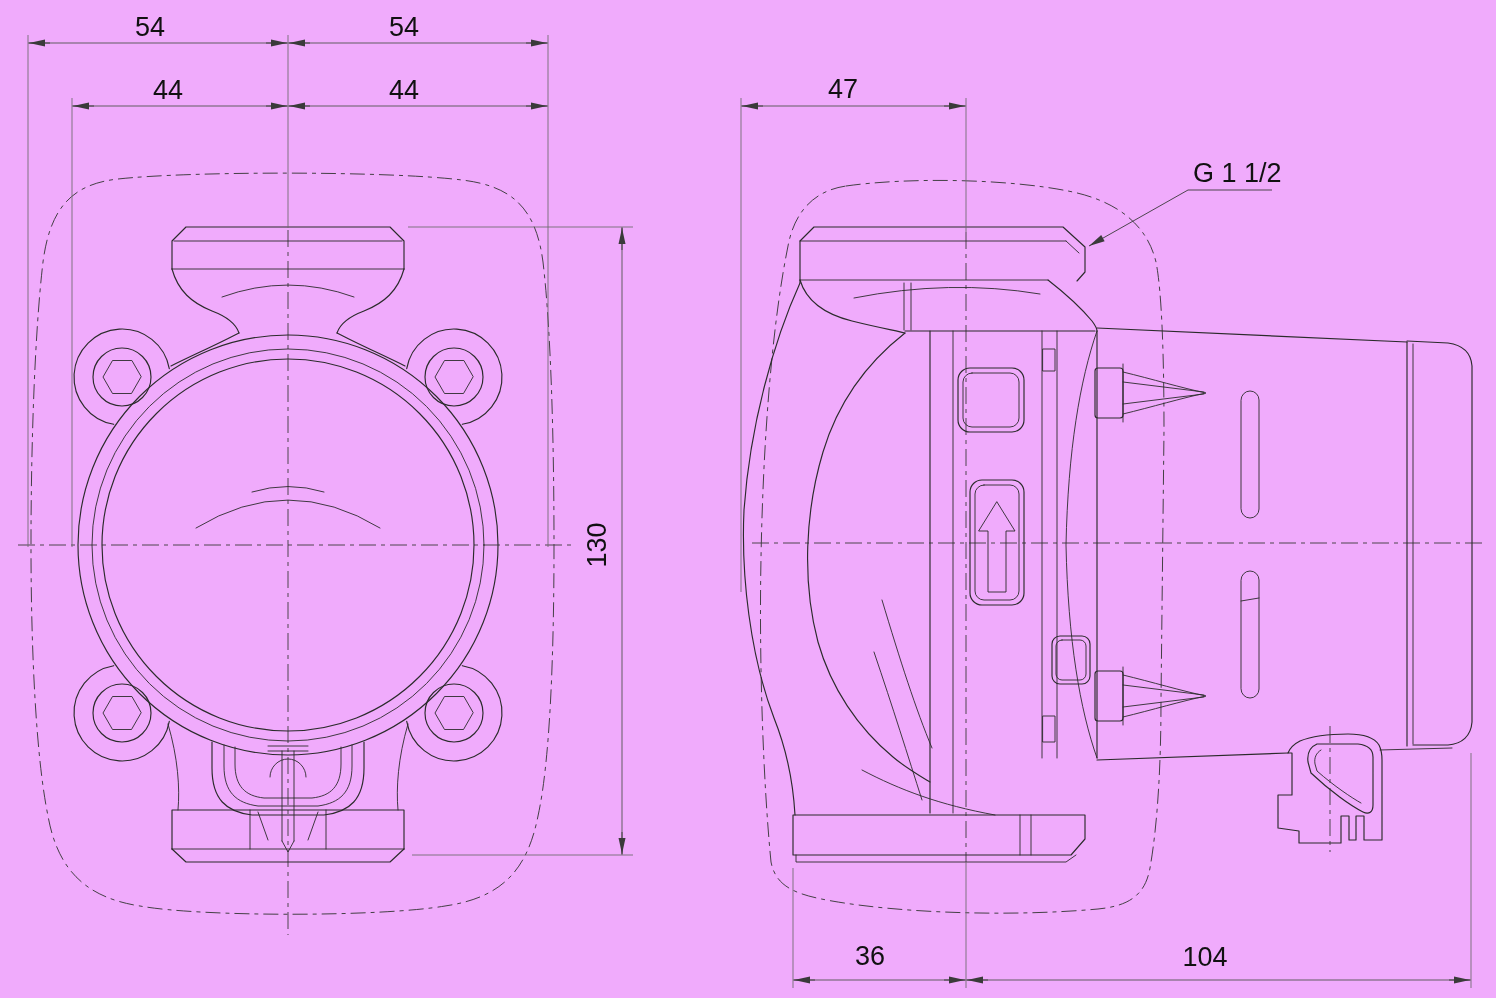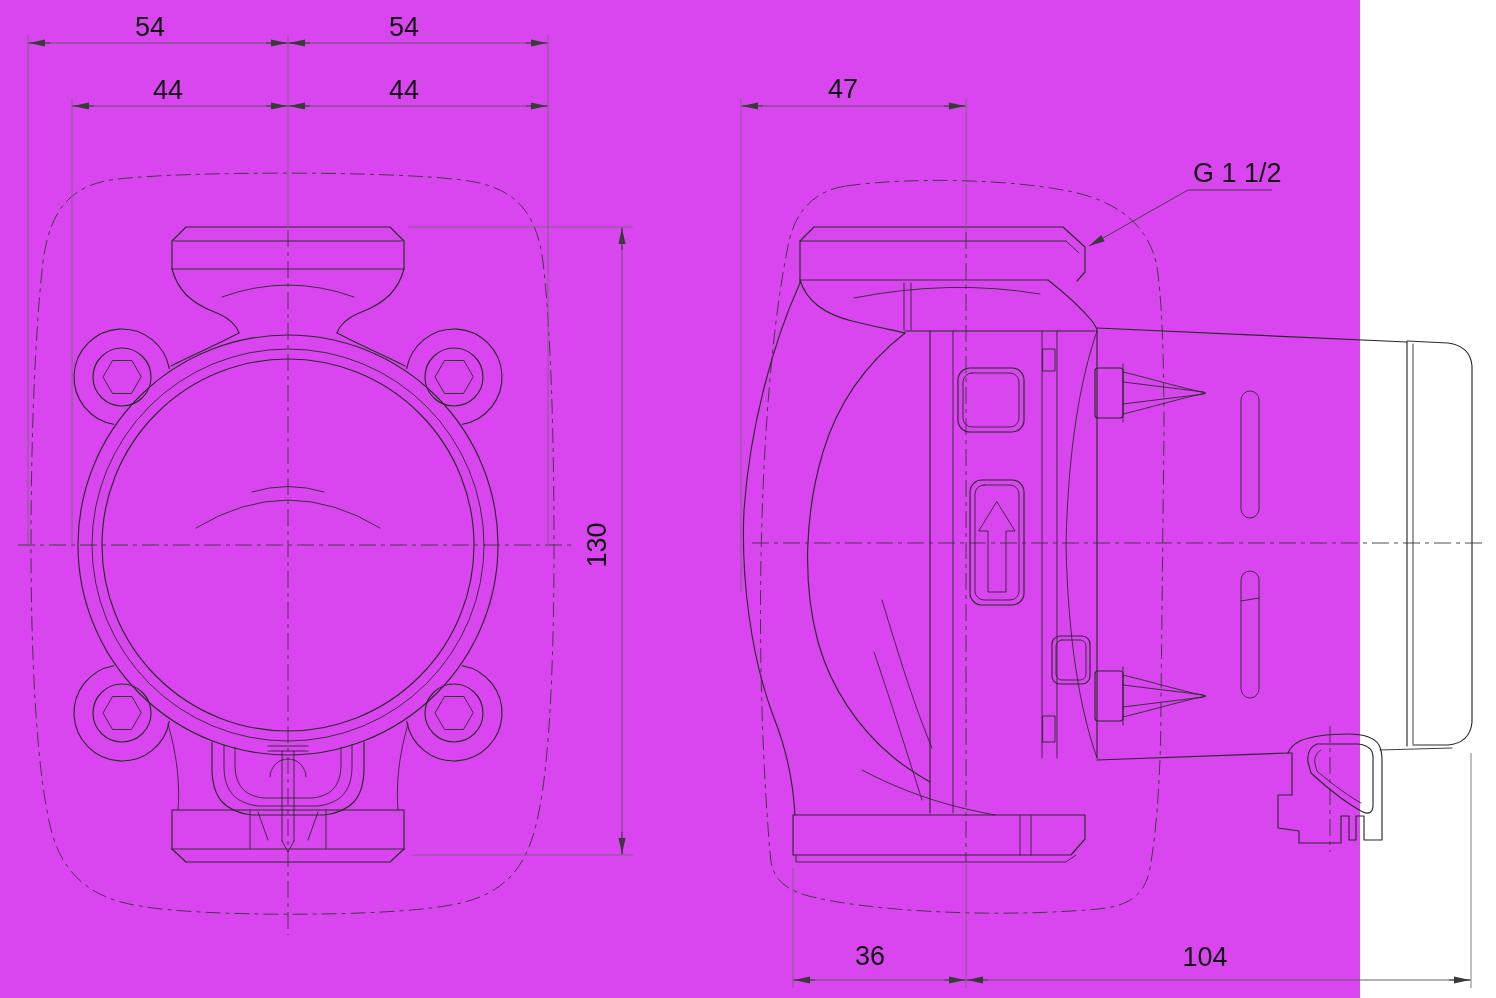--- a/index.html
+++ b/index.html
@@ -1,16 +1,16 @@
 <!DOCTYPE html>
 <html><head>
 <meta charset="utf-8">
 <style>
   html,body{margin:0;padding:0;background:#ffffff;}
-  .stage{width:1360px;height:998px;position:relative;background:#d946ef;}
+  .stage{width:1496px;height:998px;position:relative;background:#f0abfc;}
   svg{display:block;}
   .edge{fill:none;stroke:#2b2b2b;stroke-width:1.15;stroke-linejoin:round;stroke-linecap:round;}
   .edge2{fill:none;stroke:#2b2b2b;stroke-width:0.9;stroke-linejoin:round;stroke-linecap:round;}
   .dim{fill:none;stroke:#5a5a5a;stroke-width:0.95;}
   .ext{fill:none;stroke:#6a6a6a;stroke-width:0.85;}
   .cl{fill:none;stroke:#3a3a3a;stroke-width:0.9;stroke-dasharray:17 5 4 5;}
   .ins{fill:none;stroke:#3a3a3a;stroke-width:0.95;stroke-dasharray:15 5 4 5;}
   .arrstub{stroke:#3a3a3a;stroke-width:0.9;fill:none;}
   text.dimtxt{font-family:"Liberation Sans", sans-serif;font-size:27px;fill:#111;}
 </style>

